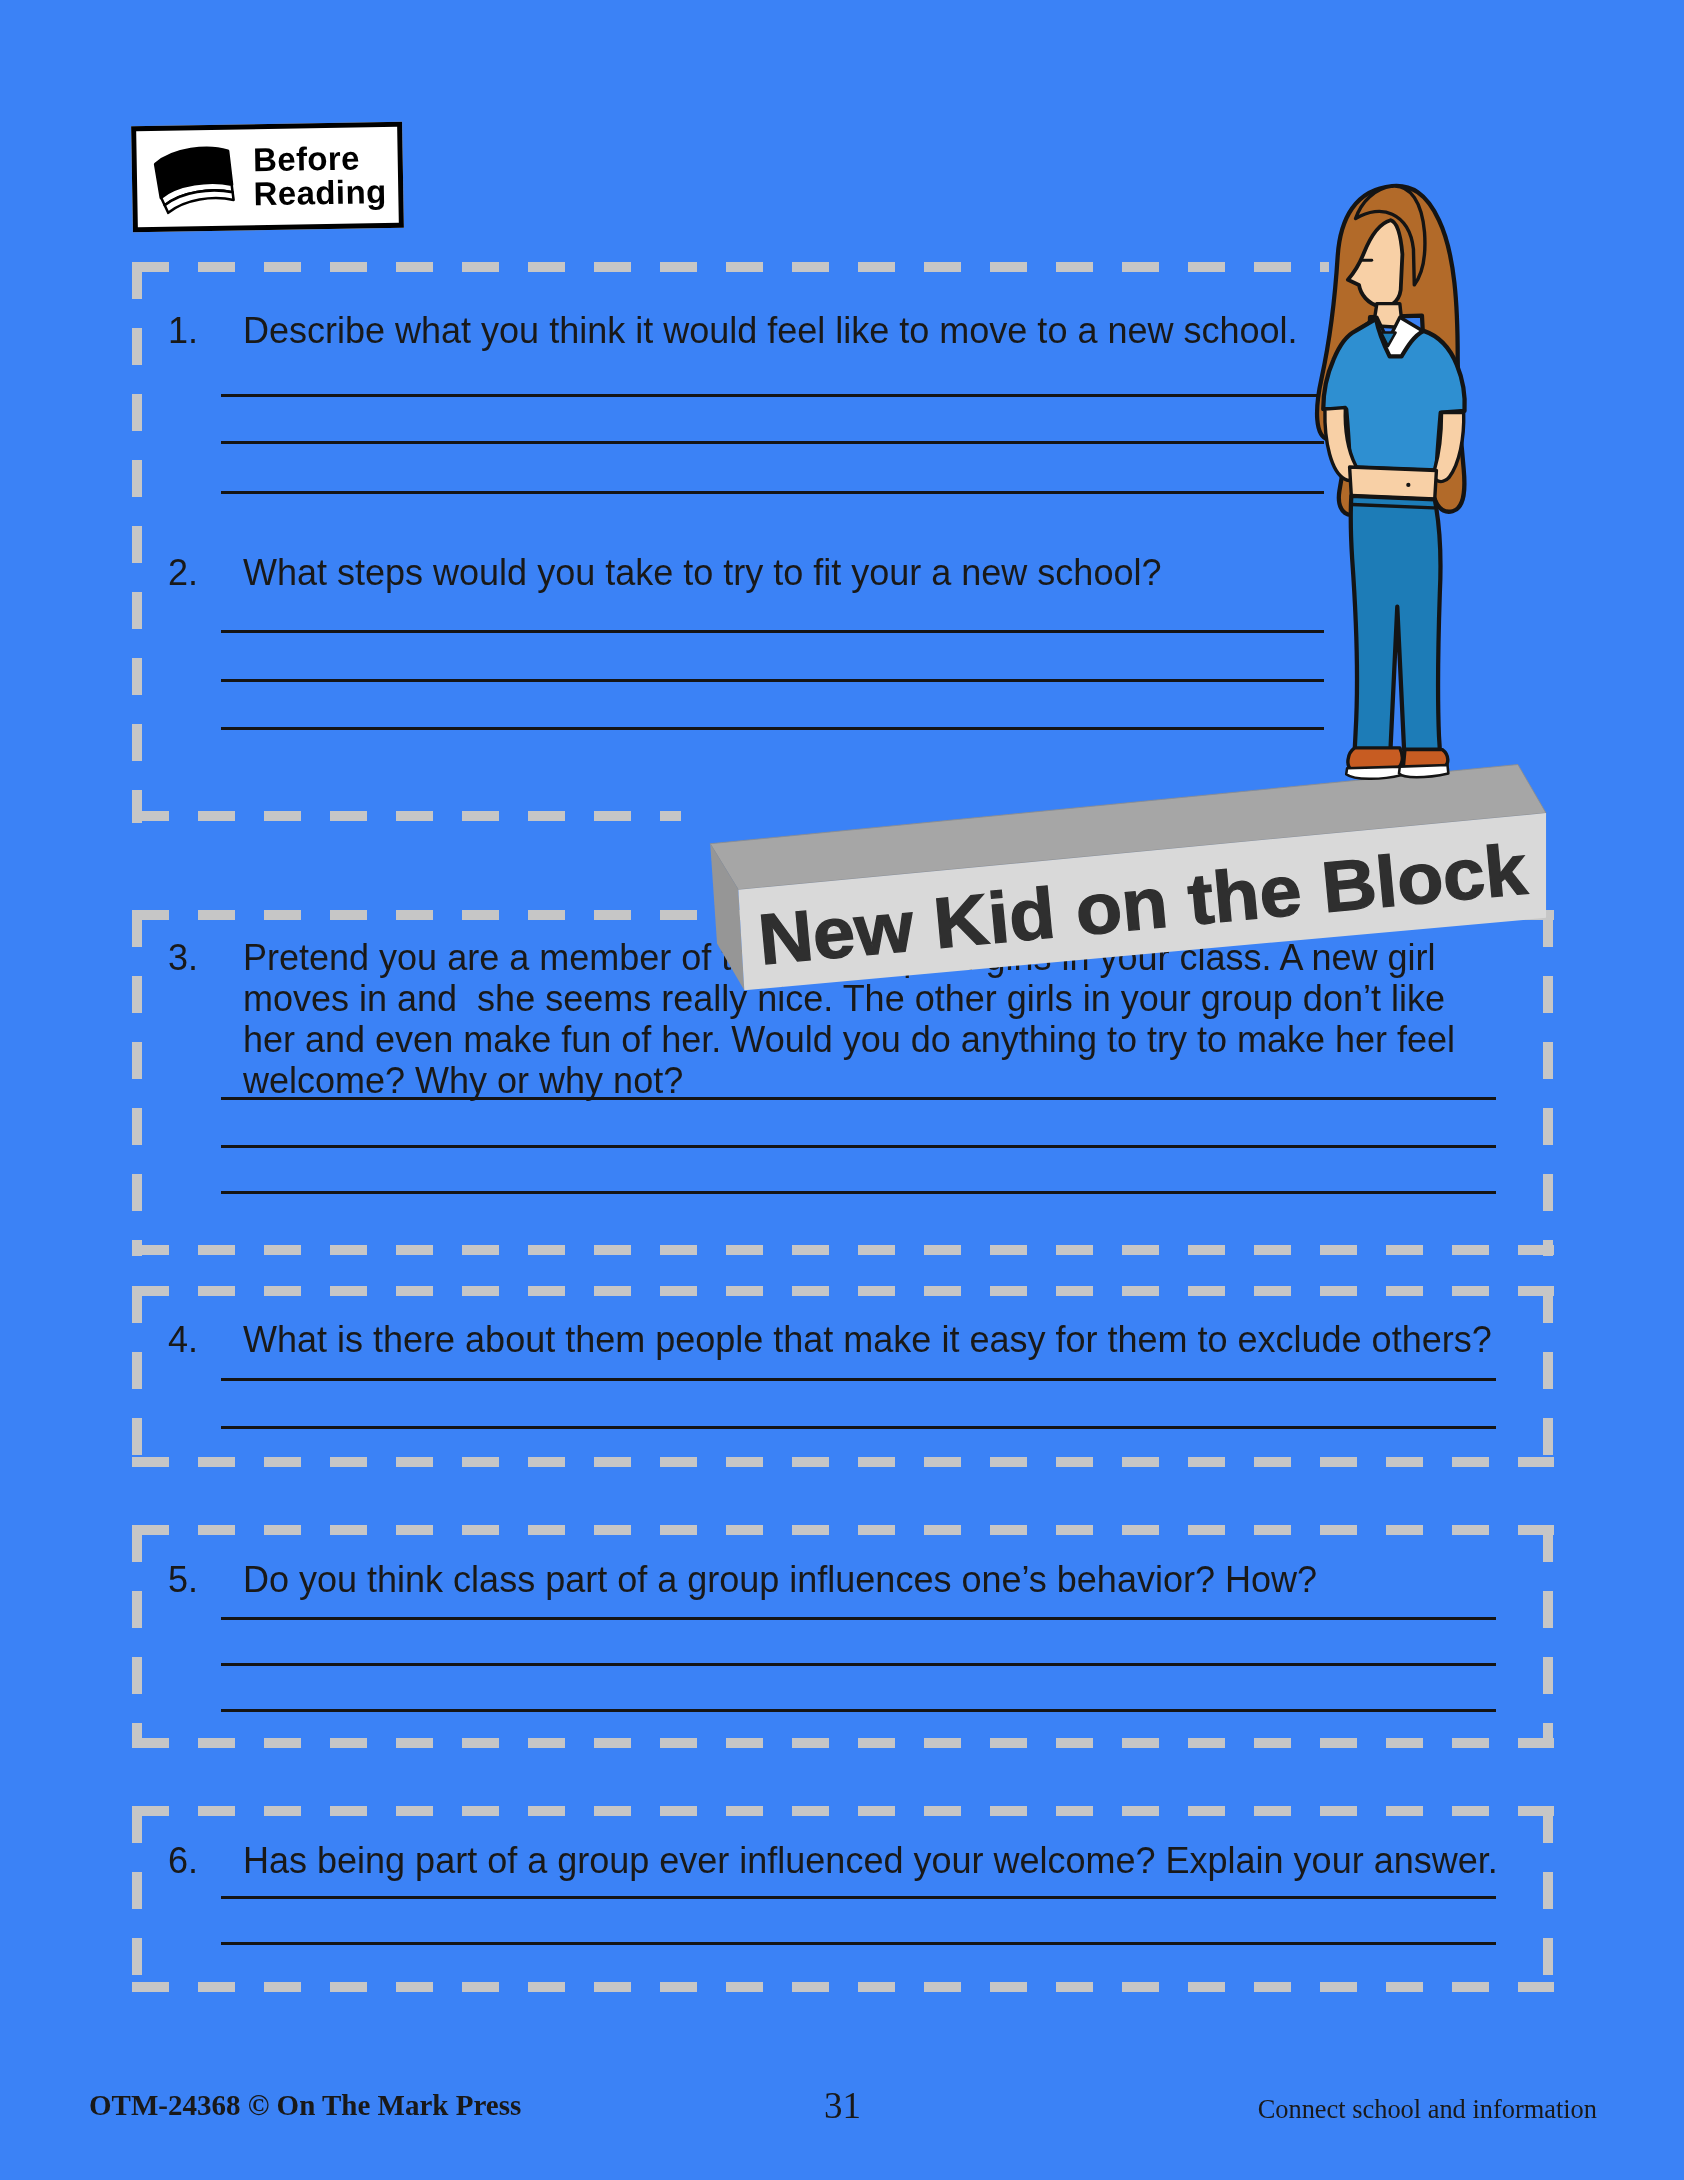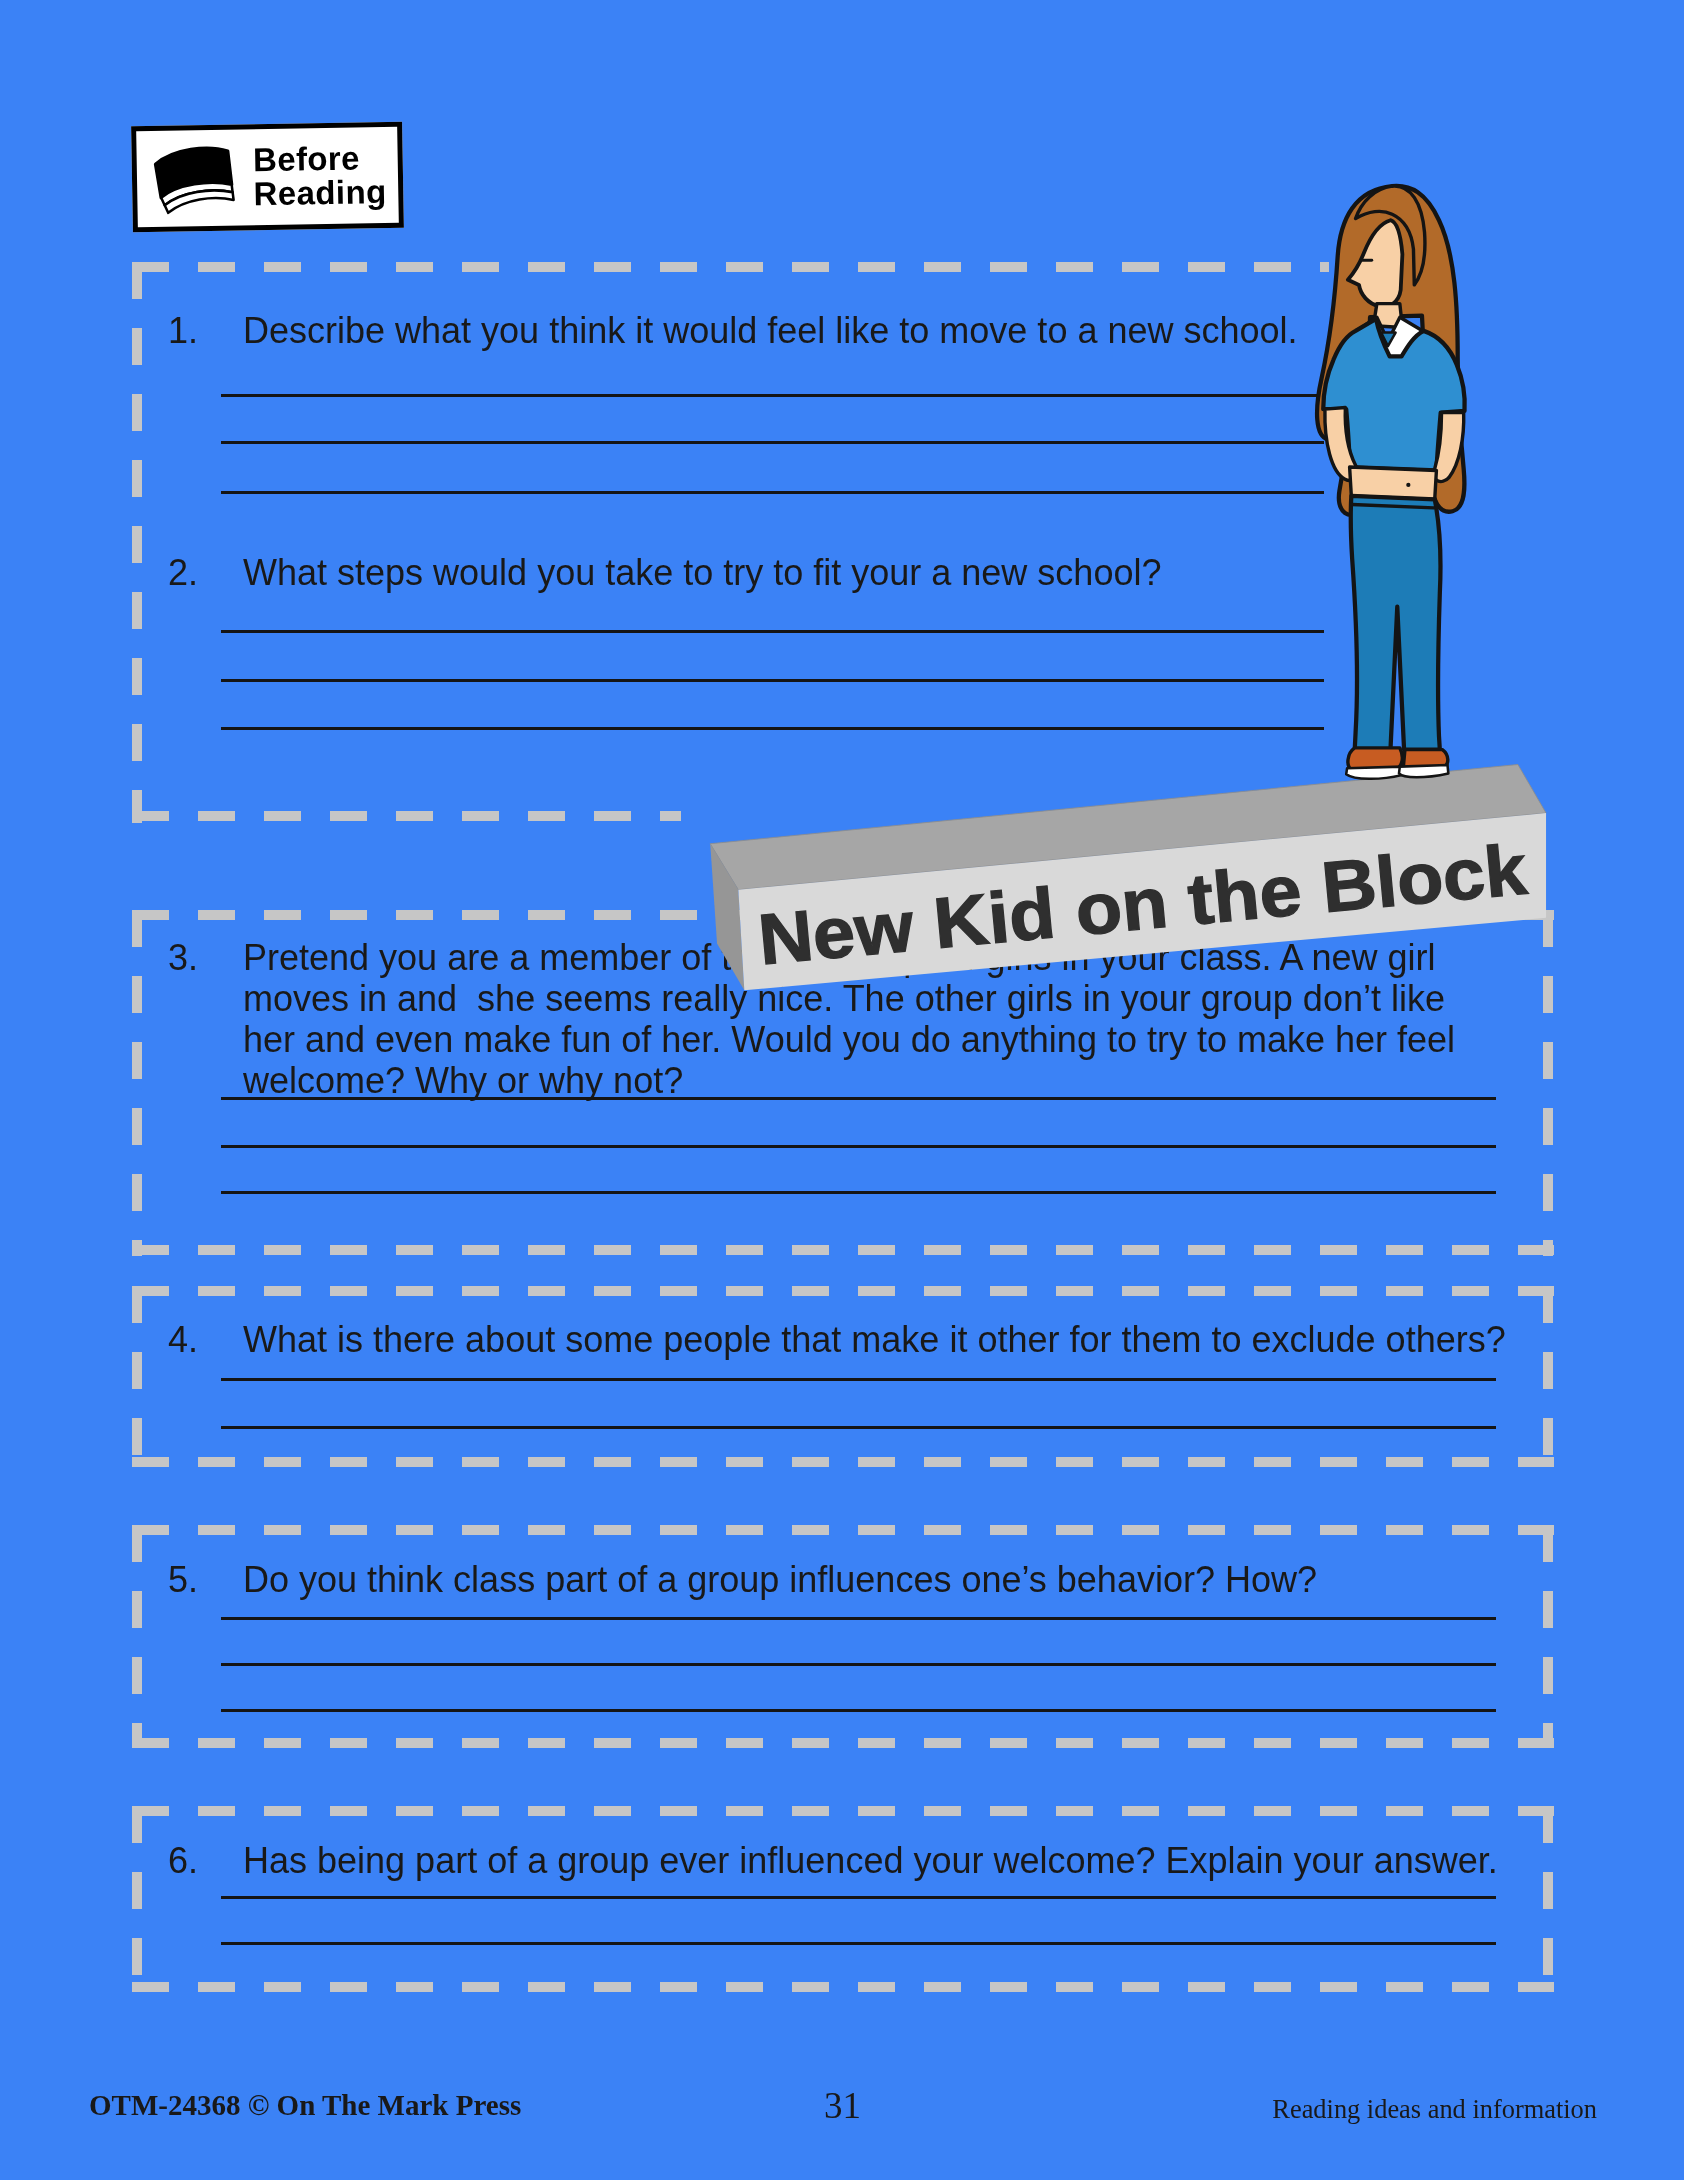--- a/index.html
+++ b/index.html
@@ -91,21 +91,21 @@
   <div class="q" style="top:552px">
     <span class="qnum">2.</span>
     <span class="qtext" style="width:1133px">What steps would you take to try to fit your a new school?</span>
   </div>
   <div class="q" style="top:937px">
     <span class="qnum">3.</span>
     <span class="qtext" style="width:1256px">Pretend you are a member of the “in group” of girls in your class. A new girl moves in and  she seems really nice. The other girls in your group don’t like her and even make fun of her. Would you do anything to try to make her feel welcome? Why or why not?</span>
   </div>
   <div class="q" style="top:1319px">
     <span class="qnum">4.</span>
-    <span class="qtext" style="width:1278px">What is there about some people that make it other for them to exclude others?</span>
+    <span class="qtext" style="width:1278px">What is there about them people that make it easy for them to exclude others?</span>
   </div>
   <div class="q" style="top:1559px">
     <span class="qnum">5.</span>
     <span class="qtext" style="width:1278px">Do you think class part of a group influences one’s behavior? How?</span>
   </div>
   <div class="q" style="top:1840px">
     <span class="qnum">6.</span>
     <span class="qtext" style="width:1278px">Has being part of a group ever influenced your welcome? Explain your answer.</span>
   </div>
 
@@ -166,16 +166,16 @@
 
       <path d="M69,666 L122,666 C127,676 126,688 116,692 L66,692 C58,688 60,672 69,666 Z" fill="#c75c22" stroke-width="4"></path>
       <path d="M60,690 L124,688 L124,698 C100,704 68,704 59,697 Z" fill="#ffffff" stroke-width="3"></path>
       <path d="M128,668 L172,668 C180,674 181,686 172,690 L126,690 Z" fill="#c75c22" stroke-width="4"></path>
       <path d="M122,688 L178,686 L179,696 C152,702 126,702 121,696 Z" fill="#ffffff" stroke-width="3"></path>
     </g>
   </svg>
 
   <div class="footer-left">OTM-24368 © On The Mark Press</div>
   <div class="footer-page">31</div>
-  <div class="footer-right">Reading ideas and information</div>
+  <div class="footer-right">Connect school and information</div>
 
 </div>
 
 
 </body></html>

